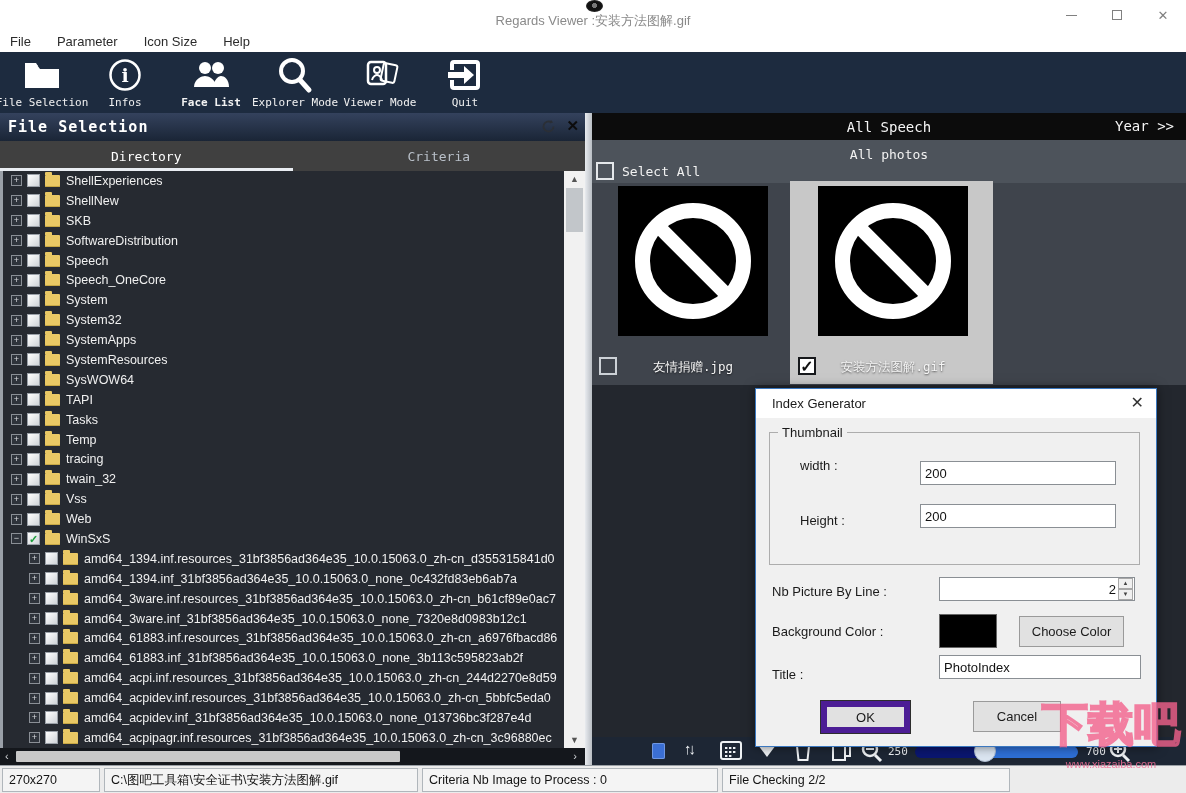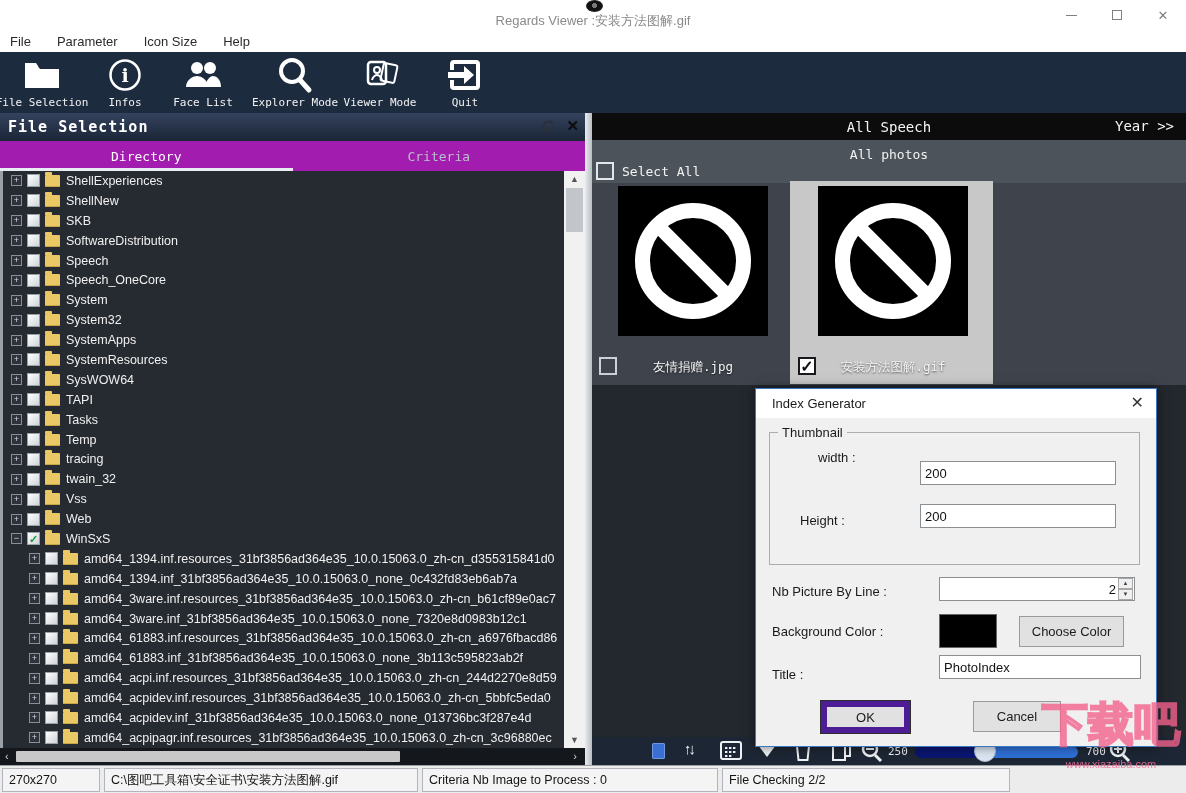--- a/index.html
+++ b/index.html
@@ -25,21 +25,21 @@
   .tbtn .ticon { height:38px; display:flex; align-items:center; justify-content:center; }
   .tbtn .tlbl { color:#f2f2f2; font-size:11px; margin-top:2px; white-space:nowrap; }
 
   
   #fs-header { position:absolute; left:0; top:113px; width:585px; height:28px; background:linear-gradient(#34425d,#1a2536); display:flex; align-items:center; }
   #fs-title { color:#fff; font-size:15px; font-weight:bold; padding-left:8px; letter-spacing:1px; }
   #fs-hbtns { position:absolute; right:6px; top:4px; display:flex; gap:10px; align-items:center; }
   #fs-refresh svg { display:block; }
   #fs-close { color:#0c0c0c; font-size:15px; font-weight:bold; line-height:18px; }
 
-  #fs-tabs { position:absolute; left:0; top:141px; width:585px; height:30px; background:#a21caf; display:flex; }
+  #fs-tabs { position:absolute; left:0; top:141px; width:585px; height:30px; background:#404040; display:flex; }
   .fs-tab { width:50%; display:flex; align-items:center; justify-content:center; color:#b9c0c9; font-size:13px; position:relative; }
   .fs-tab.active { color:#ffffff; }
   .fs-tab.active::after { content:''; position:absolute; left:0; right:0; bottom:0; height:3px; background:#e9edf2; }
 
   #tree { position:absolute; left:0; top:171px; width:564px; height:577px; background:#262a31; border-left:3px solid #9aa0a8; overflow:hidden; }
   .trow { display:flex; align-items:center; height:19.9px; white-space:nowrap; }
   .texp { width:11px; height:11px; border:1px solid #8a8f96; color:#d6d9dd; font-size:9px; line-height:9px; text-align:center; margin-right:5px; flex:0 0 auto; background:#2e333b; }
   .tchk { width:13px; height:13px; border:1px solid #9aa0a8; background:linear-gradient(135deg,#ffffff,#cfd3d8); margin-right:5px; flex:0 0 auto; font-size:11px; line-height:12px; text-align:center; color:#1f9d3f; font-weight:bold; }
   .tfold { width:15px; height:12px; background:#e9c865; border-radius:1px; position:relative; margin-right:6px; flex:0 0 auto; box-shadow:inset 0 -1px 0 #c7a744; }
   .tfold::before { content:''; position:absolute; left:0; top:-3px; width:7px; height:3px; background:#e9c865; border-radius:1px 1px 0 0; }
@@ -155,21 +155,21 @@
     </div>
     <div class="tbtn" style="left:70px;">
       <div class="ticon">
         <svg width="34" height="34" viewBox="0 0 34 34">
             <circle cx="17" cy="17" r="14.5" fill="none" stroke="#fff" stroke-width="2.5"></circle>
             <text x="17" y="24" text-anchor="middle" fill="#fff" font-family="DejaVu Serif,serif" font-size="19" font-weight="bold">i</text>
           </svg>
       </div>
       <div class="tlbl mono">Infos</div>
     </div>
-    <div class="tbtn" style="left:148px;">
+    <div class="tbtn" style="left:156px;font-weight:bold;">
       <div class="ticon">
         <svg width="40" height="32" viewBox="0 0 40 32">
             <circle cx="14" cy="9" r="6" fill="#fff"></circle>
             <circle cx="27" cy="9" r="6" fill="#fff"></circle>
             <path d="M3 28 c0-8 8-11 11-11 c3 0 11 3 11 11 z" fill="#fff"></path>
             <path d="M22 28 c1-7 5-11 8-11 c3 0 8 3 8 11 z" fill="#fff"></path>
           </svg>
       </div>
       <div class="tlbl mono">Face List</div>
     </div>
@@ -500,21 +500,21 @@
   </div>
 
   <div id="dialog">
     <div id="dlg-titlebar">
       <span id="dlg-title">Index Generator</span>
       <span id="dlg-close">✕</span>
     </div>
 
     <div class="grp">
       <span class="grp-lbl">Thumbnail</span>
-      <span class="dlbl" style="left:30px; top:17px;margin-left:18px;">width :</span>
+      <span class="dlbl" style="left:30px; top:25px;">width :</span>
       <input class="dinput" style="left: 150px; top: 28px; width: 196px;" value="200">
       <span class="dlbl" style="left:30px; top:80px;">Height :</span>
       <input class="dinput" style="left: 150px; top: 71px; width: 196px;" value="200">
     </div>
 
     <span class="dlbl" style="left:16px; top:195px;">Nb Picture By Line :</span>
     <div id="spinner">
       <span id="spin-val">2</span>
       <span class="spinbtn" style="top:0;">▲</span>
       <span class="spinbtn" style="bottom:0;">▼</span>

